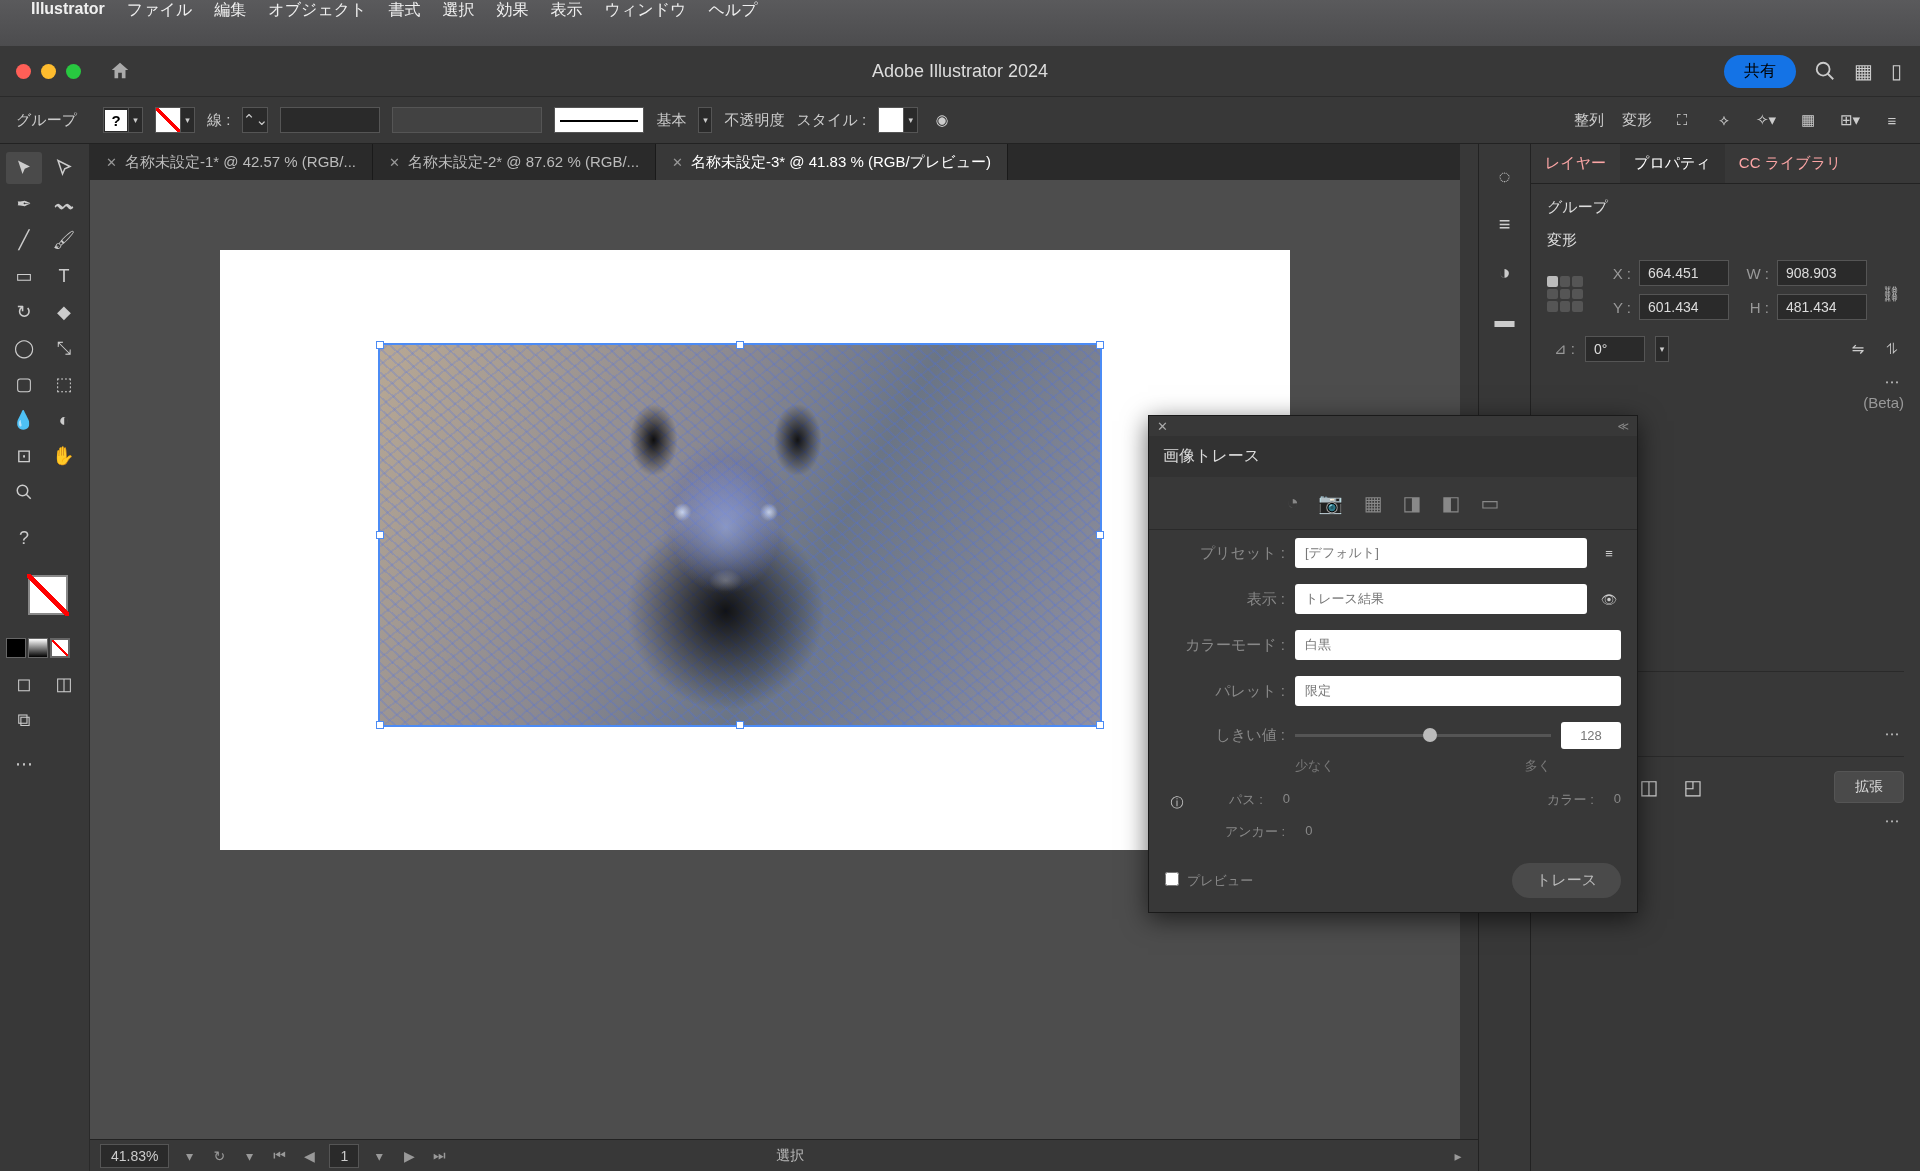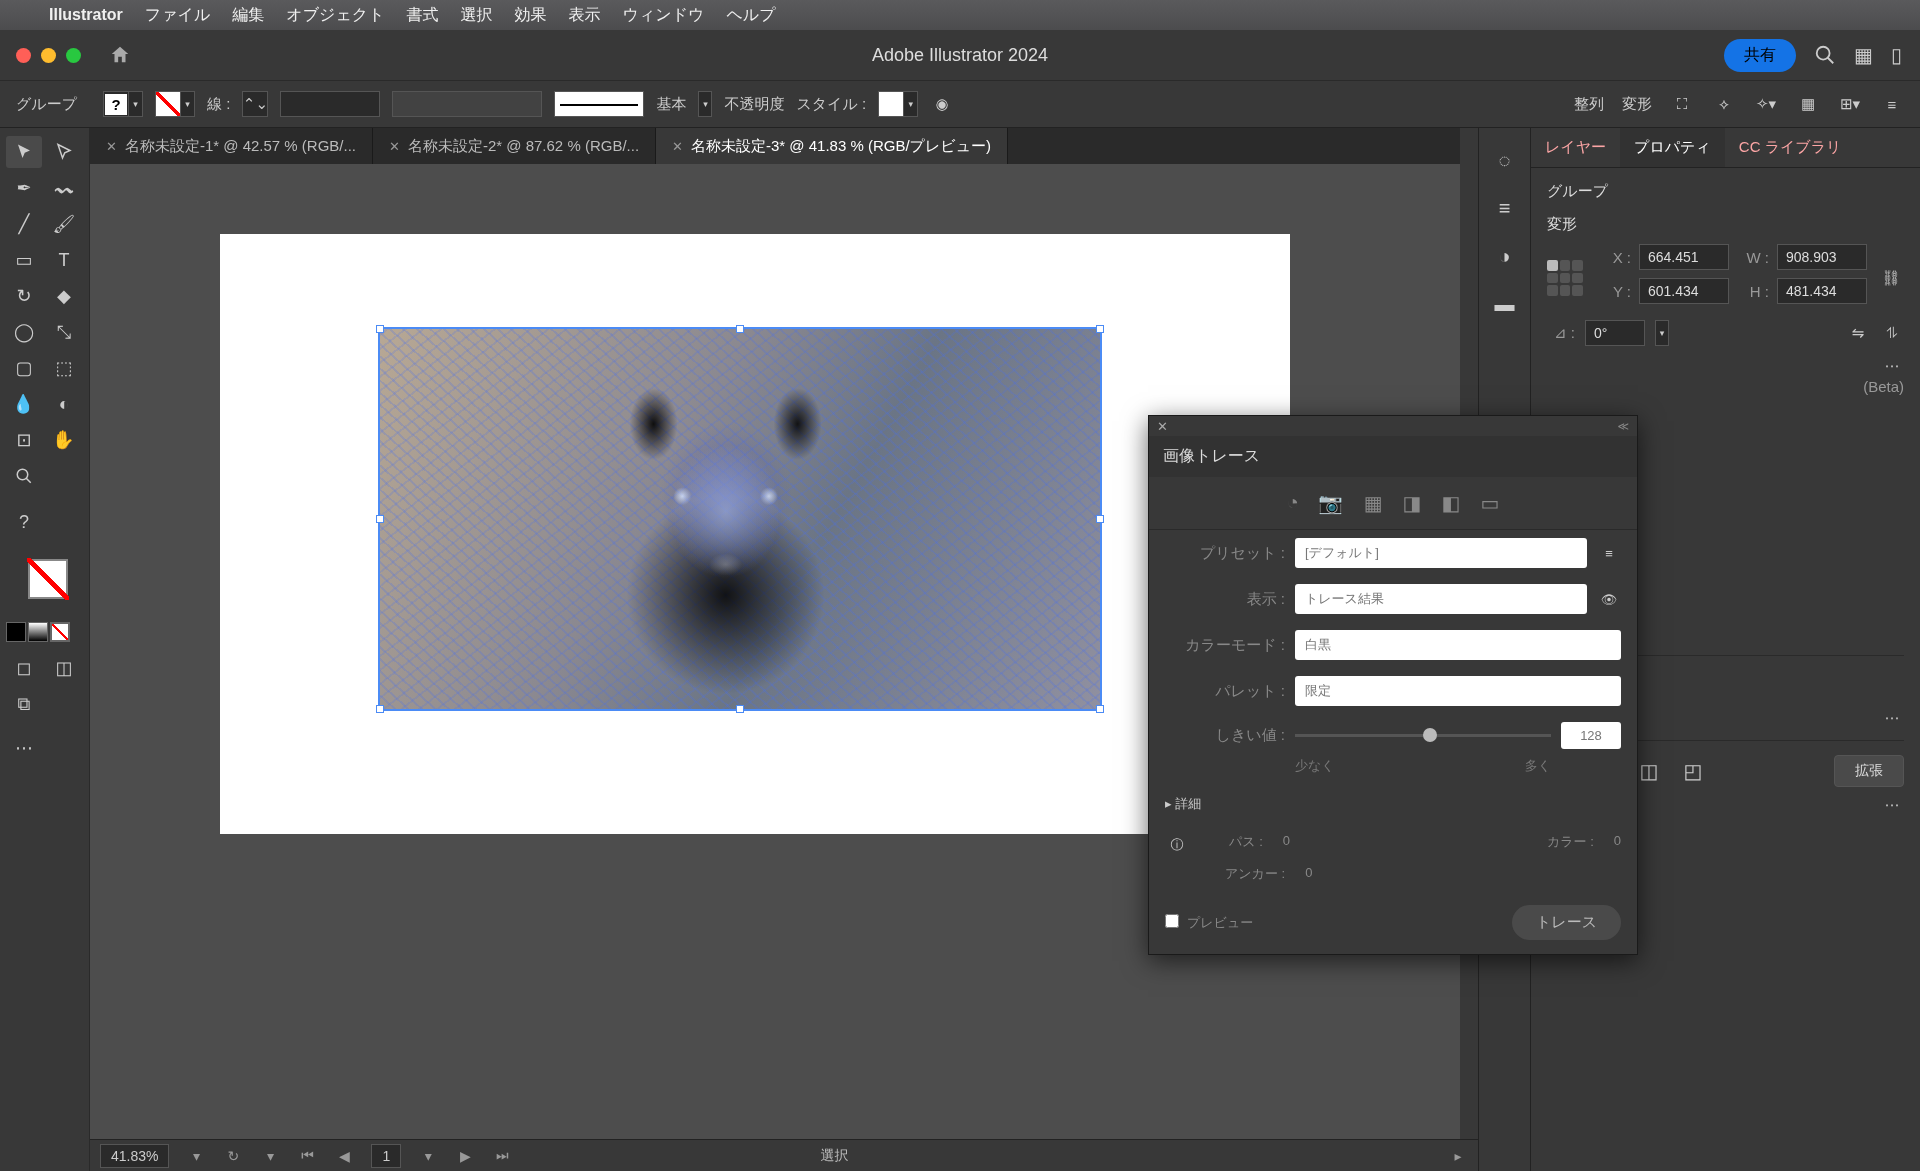--- a/index.html
+++ b/index.html
@@ -1,17 +1,17 @@
 <!DOCTYPE html>
 <html><head>
 <meta charset="utf-8">
 <style>
 *{margin:0;padding:0;box-sizing:border-box;font-family:-apple-system,"Hiragino Sans","Hiragino Kaku Gothic ProN",sans-serif;user-select:none}
 body{background:#323232;color:#ccc;font-size:13px;overflow:hidden;width:1920px;height:1171px;position:relative}
-.menubar{background:linear-gradient(#5a5a5c,#4c4c4e);height:30px;display:flex;align-items:center;padding:0 27px;gap:22px;color:#f0f0f0;font-size:16px}
+.menubar{background:linear-gradient(#5a5a5c,#4c4c4e);height:46px;display:flex;padding:0 9px;gap:22px;color:#f0f0f0;font-size:16px}
 .menubar .apple{font-size:18px}
 .menubar .app-name{font-weight:600}
 .menubar span{cursor:default}
 .titlebar{background:#383838;height:50px;display:flex;align-items:center;position:relative}
 .traffic{display:flex;gap:10px;padding-left:16px}
 .traffic span{width:15px;height:15px;border-radius:50%;display:block}
 .tr{background:#ff5f57}.ty{background:#febc2e}.tg{background:#28c840}
 .home-icon{margin-left:28px;color:#aaa;font-size:20px}
 .win-title{position:absolute;left:50%;transform:translateX(-50%);color:#ddd;font-size:18px}
 .title-right{margin-left:auto;display:flex;align-items:center;gap:18px;padding-right:18px}
@@ -94,21 +94,21 @@
 .tp-detail{padding:12px 16px;color:#ccc;cursor:pointer}
 .tp-stats{display:flex;padding:8px 16px;color:#888;gap:40px}
 .tp-stats .pair{display:flex;gap:20px}
 .tp-footer{display:flex;justify-content:space-between;align-items:center;padding:14px 16px}
 .tp-check{display:flex;align-items:flex-start;gap:8px;color:#888}
 .tp-check input{width:14px;height:14px}
 .tp-trace-btn{background:#4a4a4a;color:#bbb;border:none;padding:8px 24px;border-radius:20px;font-size:15px;cursor:pointer}
 .pf-row{display:flex;gap:16px;padding:12px 16px;align-items:center}
 .pf-ico{width:28px;height:28px;display:flex;align-items:center;justify-content:center;color:#ccc;font-size:20px;cursor:pointer}
 .expand-btn{background:#4a4a4a;border:1px solid #555;color:#ddd;padding:6px 20px;border-radius:4px;margin-left:auto;cursor:pointer;font-size:14px}
-.statusbar{height:32px;background:#383838;border-top:1px solid #222;display:flex;align-items:center;padding:0 10px;gap:17px;font-size:14px;position:absolute;bottom:0;left:90px;right:442px}
+.statusbar{height:32px;background:#383838;border-top:1px solid #222;display:flex;align-items:center;padding:0 10px;gap:10px;font-size:14px;position:absolute;bottom:0;left:90px;right:442px}
 .sb-box{background:#2a2a2a;border:1px solid #555;padding:3px 10px}
 .sb-arrow{width:20px;text-align:center;color:#999;cursor:pointer}
 .sb-center{margin:0 auto;color:#bbb}
 .q-white{background:#fff;color:#000;font-weight:700;padding:2px 6px}
 .no-line{position:relative;display:inline-block;width:24px;height:24px;background:#fff}
 .no-line::after{content:'';position:absolute;inset:0;background:linear-gradient(45deg,transparent 44%,red 44%,red 56%,transparent 56%)}
 .panel-sect{border-top:1px solid #2a2a2a;padding-top:14px;margin-top:10px}
 svg{display:block}
 </style>
 </head>
@@ -434,21 +434,20 @@
           <div class="tp-thumb"></div>
         </div>
       <span class="tp-val" style="flex:0 0 60px;text-align:center">128</span>
     </div>
   </div>
   <div class="tp-row" style="padding-top:0;font-size:13px;color:#777">
       <span class="tp-lbl"></span>
       <span>少なく</span>
       <span style="margin-left:auto;margin-right:70px">多く</span>
     </div>
-  <div class="tp-detail">▸ <span>詳細</span></div>
   <div class="tp-stats">
     <span class="ico">ⓘ</span>
     <div class="pair">
         <span>パス :</span>
         <span>0</span>
       </div>
     <div class="pair" style="margin-left:auto">
         <span>カラー :</span>
         <span>0</span>
       </div>

